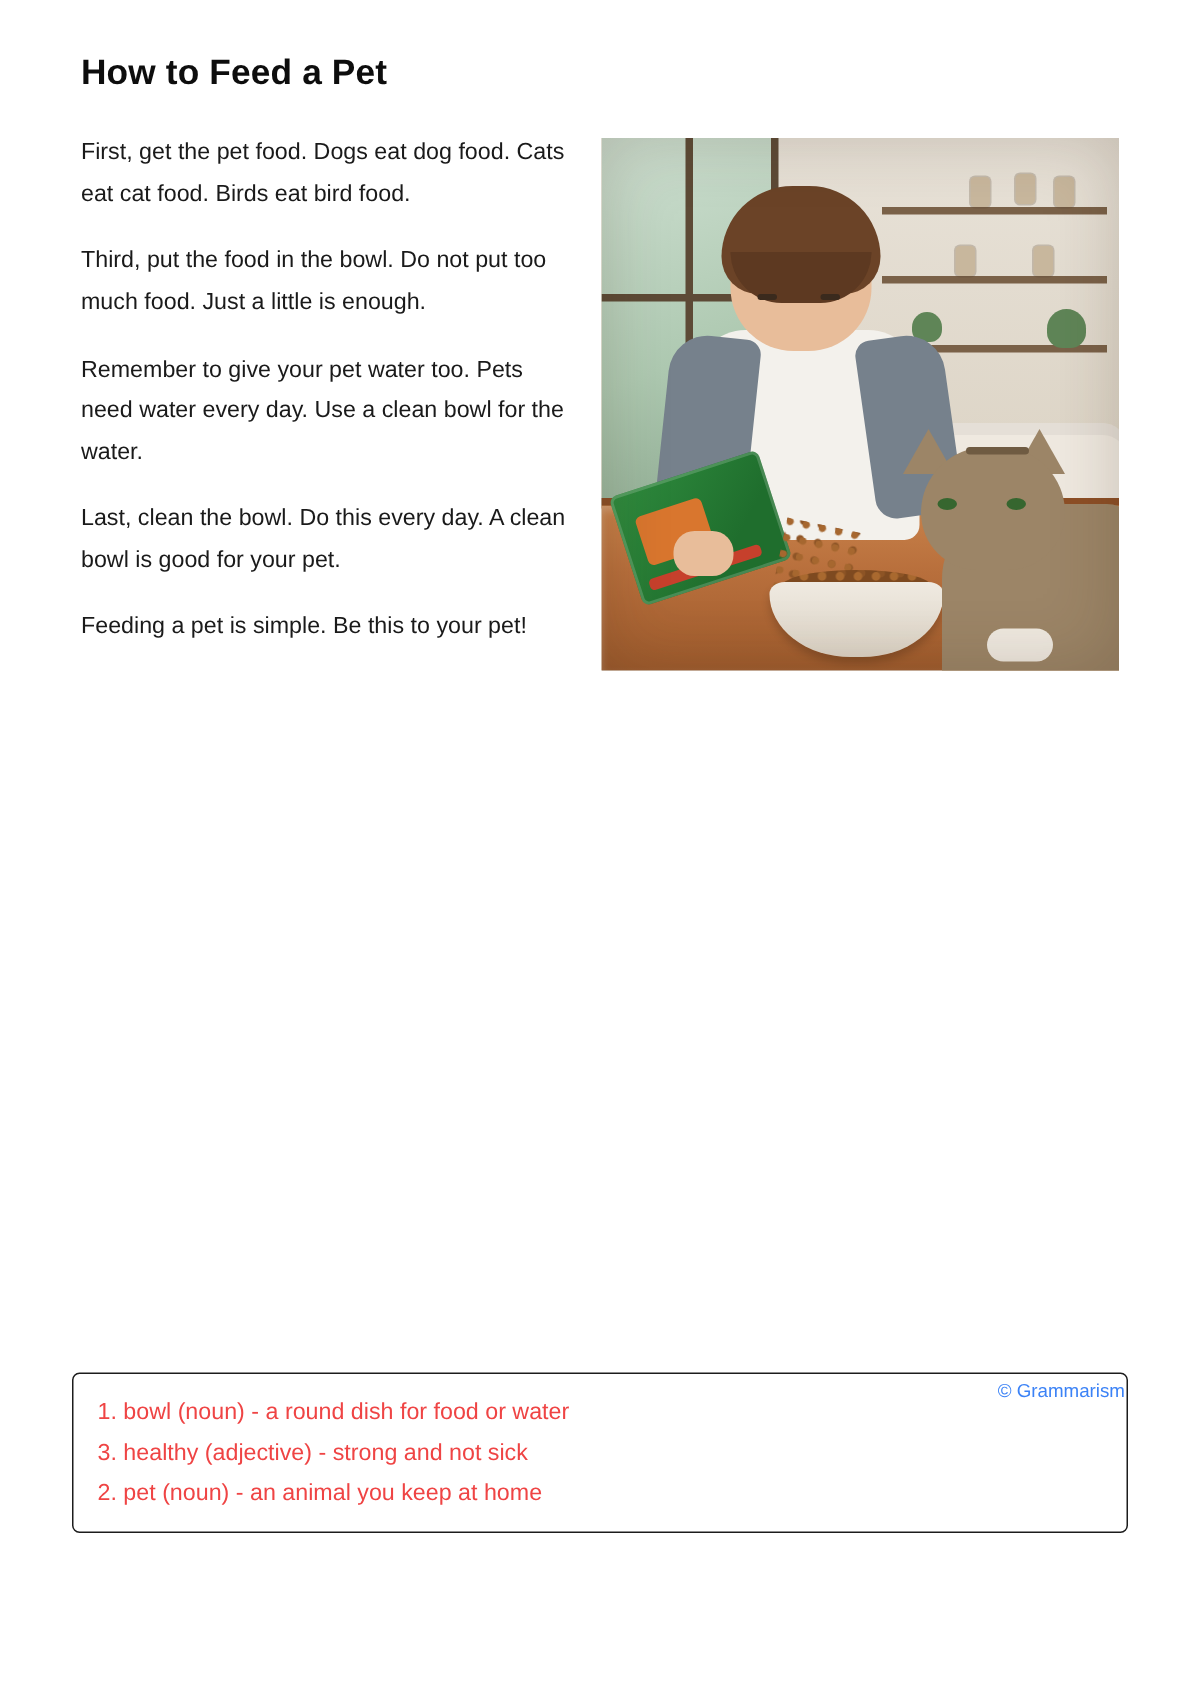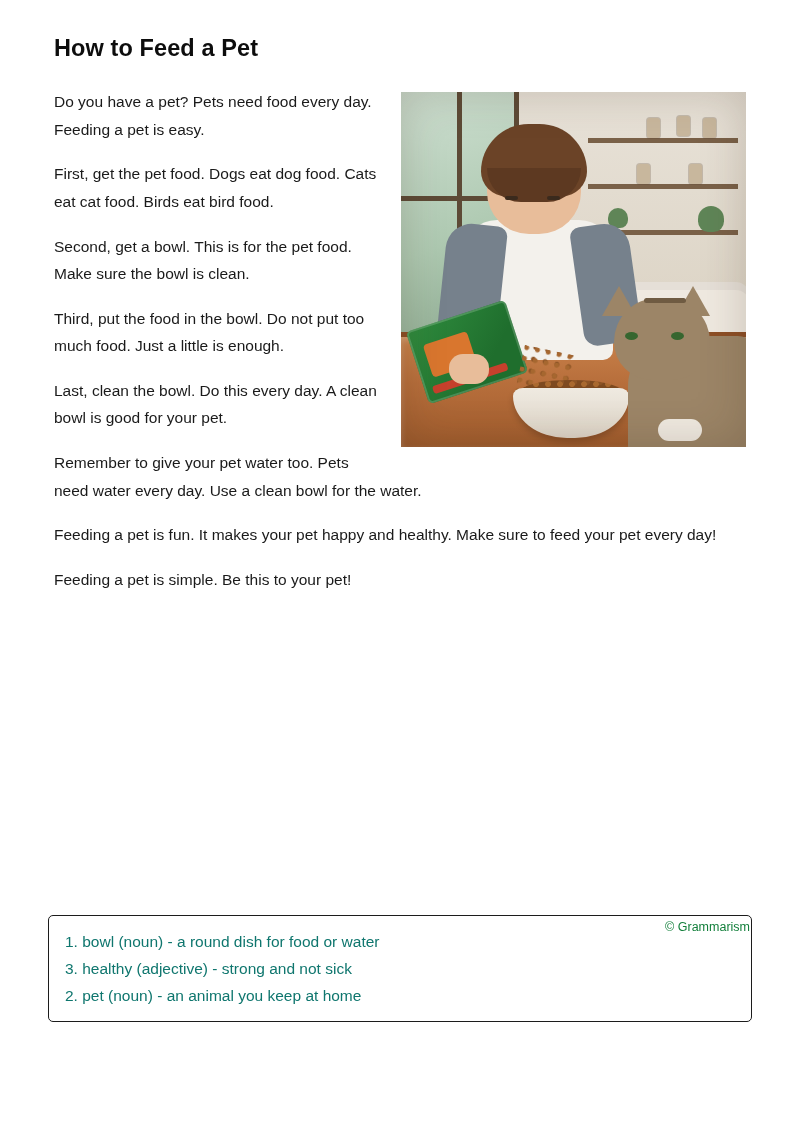--- a/index.html
+++ b/index.html
@@ -213,29 +213,29 @@
     left: 48px;
     right: 48px;
     top: 915px;
     border: 1.5px solid #1c1c1c;
     border-radius: 5px;
     padding: 12px 14px 12px 16px;
   }
   .vocab-item {
     font-size: 15.5px;
     line-height: 1.75;
-    color: #0f766e;
+    color: #ef4444;
     white-space: nowrap;
   }
   .footer {
     position: absolute;
     right: 50px;
     bottom: 16px;
     font-size: 12.5px;
-    color: #15803d;
+    color: #3b82f6;
   }
 </style>
 </head>
 <body>
 
 <div class="page">
 
   <h1 class="doc-title">How to Feed a Pet</h1>
 
   <div class="body-text clearfix">
@@ -282,27 +282,24 @@
         <div class="cat-ear r"></div>
         <div class="cat-head"></div>
         <div class="cat-stripe"></div>
         <div class="cat-eye l"></div>
         <div class="cat-eye r"></div>
         <div class="cat-paw"></div>
         <div class="vignette"></div>
       </div>
     </div>
 
-    <p class="para">Do you have a pet? Pets need food every day. Feeding a pet is easy.</p>
     <p class="para">First, get the pet food. Dogs eat dog food. Cats eat cat food. Birds eat bird food.</p>
-    <p class="para">Second, get a bowl. This is for the pet food. Make sure the bowl is clean.</p>
     <p class="para">Third, put the food in the bowl. Do not put too much food. Just a little is enough.</p>
+    <p class="para">Remember to give your pet water too. Pets need water every day. Use a clean bowl for the water.</p>
     <p class="para">Last, clean the bowl. Do this every day. A clean bowl is good for your pet.</p>
-    <p class="para">Remember to give your pet water too. Pets need water every day. Use a clean bowl for the water.</p>
-    <p class="para">Feeding a pet is fun. It makes your pet happy and healthy. Make sure to feed your pet every day!</p>
     <p class="para">Feeding a pet is simple. Be this to your pet!</p>
   </div>
 
   <div class="vocab-box">
     <div class="vocab-item">1. bowl (noun) - a round dish for food or water</div>
     <div class="vocab-item">3. healthy (adjective) - strong and not sick</div>
     <div class="vocab-item">2. pet (noun) - an animal you keep at home</div>
   </div>
 
   <div class="footer">© Grammarism</div>

